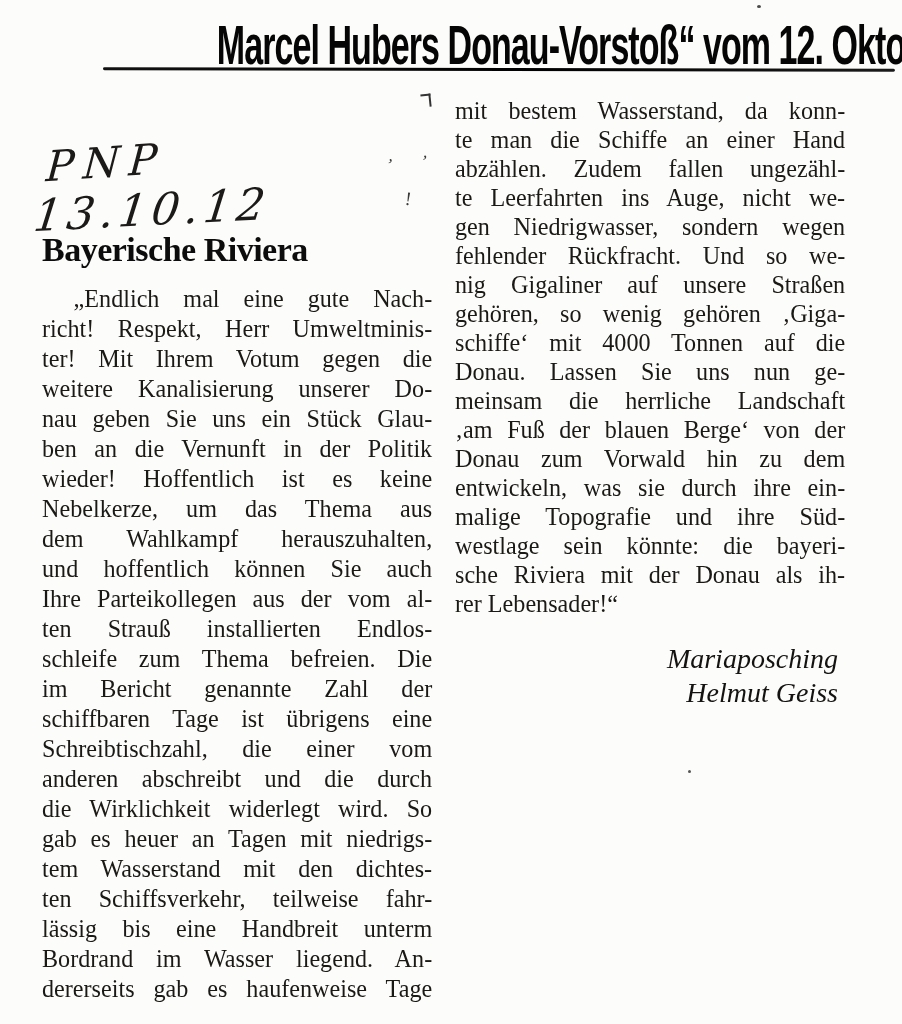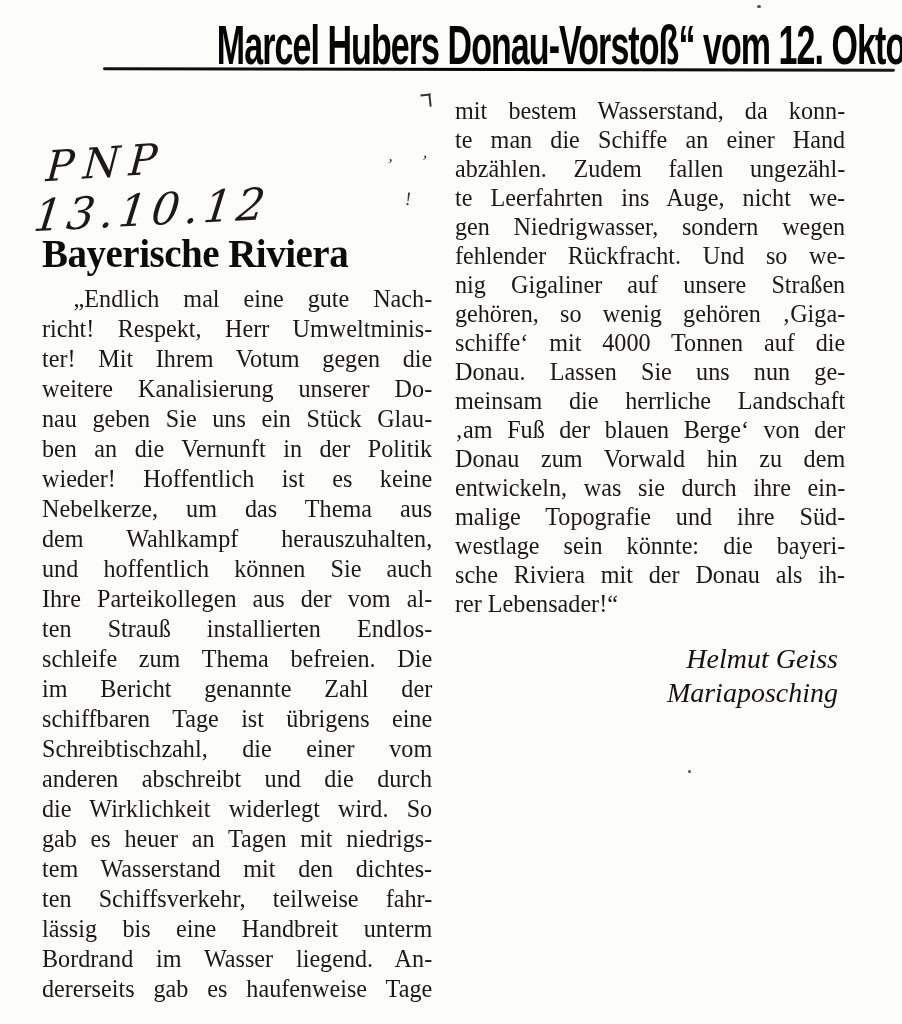--- a/index.html
+++ b/index.html
@@ -67,21 +67,21 @@
   }
 
   
   .article-title {
     position: absolute;
     left: 42px;
     top: 231px;
     margin: 0;
     font-family: "Liberation Serif", serif;
     font-weight: bold;
-    font-size: 39px;
+    font-size: 34px;
     letter-spacing: -0.5px;
     color: #0c0c0c;
     white-space: nowrap;
   }
 
   
   .column {
     position: absolute;
     width: 420px;
     font-size: 26px;
@@ -183,22 +183,22 @@
       <div class="line">‚am Fuß der blauen Berge‘ von der</div>
       <div class="line">Donau zum Vorwald hin zu dem</div>
       <div class="line">entwickeln, was sie durch ihre ein-</div>
       <div class="line">malige Topografie und ihre Süd-</div>
       <div class="line">westlage sein könnte: die bayeri-</div>
       <div class="line">sche Riviera mit der Donau als ih-</div>
       <div class="line flush">rer Lebensader!“</div>
     </div>
 
   <div class="signature">
+    <div class="sig-line">Mariaposching</div>
     <div class="sig-line">Helmut Geiss</div>
-    <div class="sig-line">Mariaposching</div>
   </div>
 
   <div class="artifact artifact-corner"></div>
   <div class="artifact artifact-ticks">, ’</div>
   <div class="artifact artifact-bang">!</div>
   <div class="artifact artifact-speck"></div>
   <div class="artifact artifact-dot-mid"></div>
 
 </div>
 

